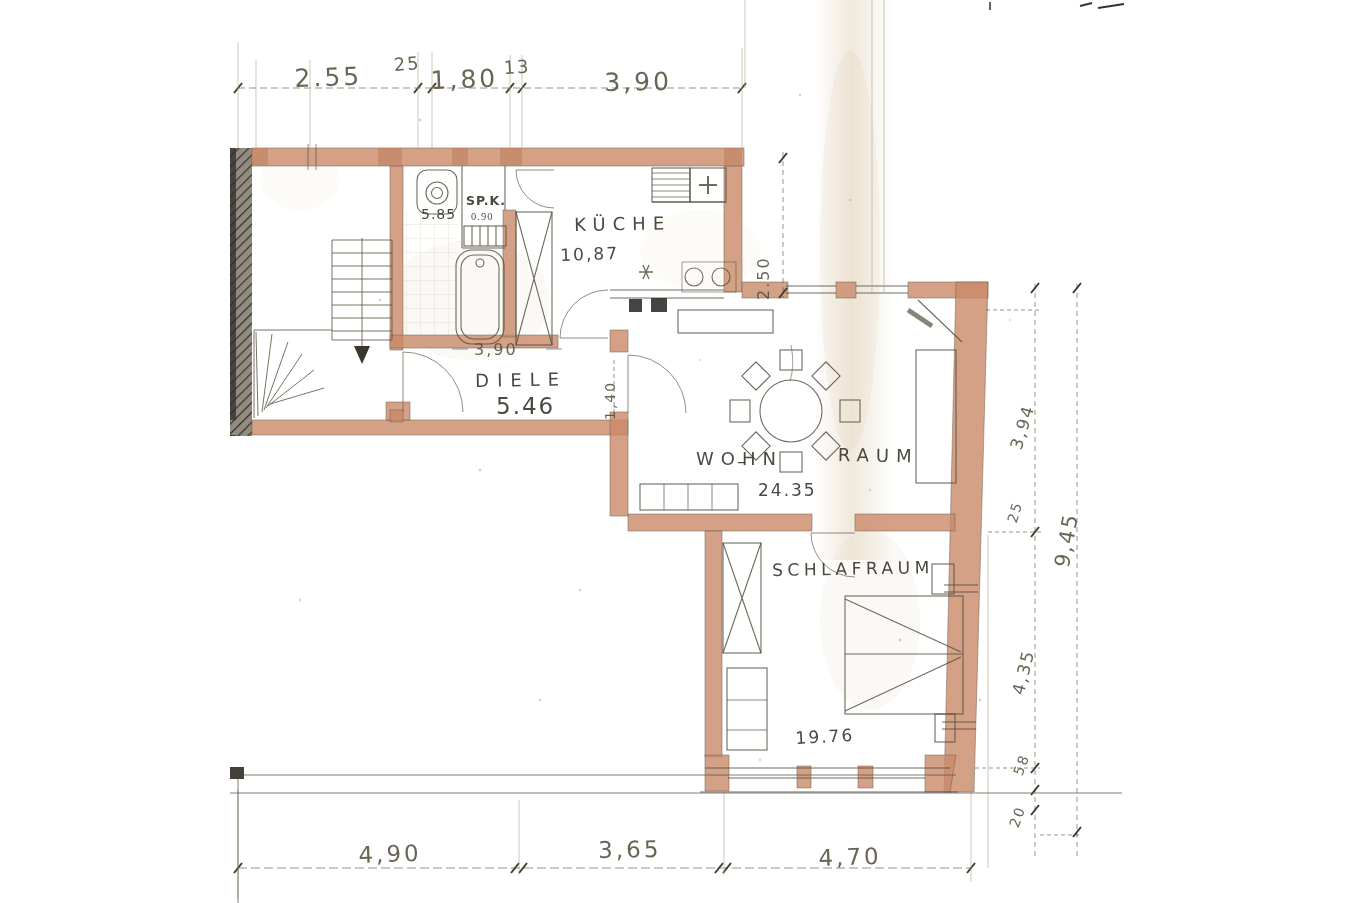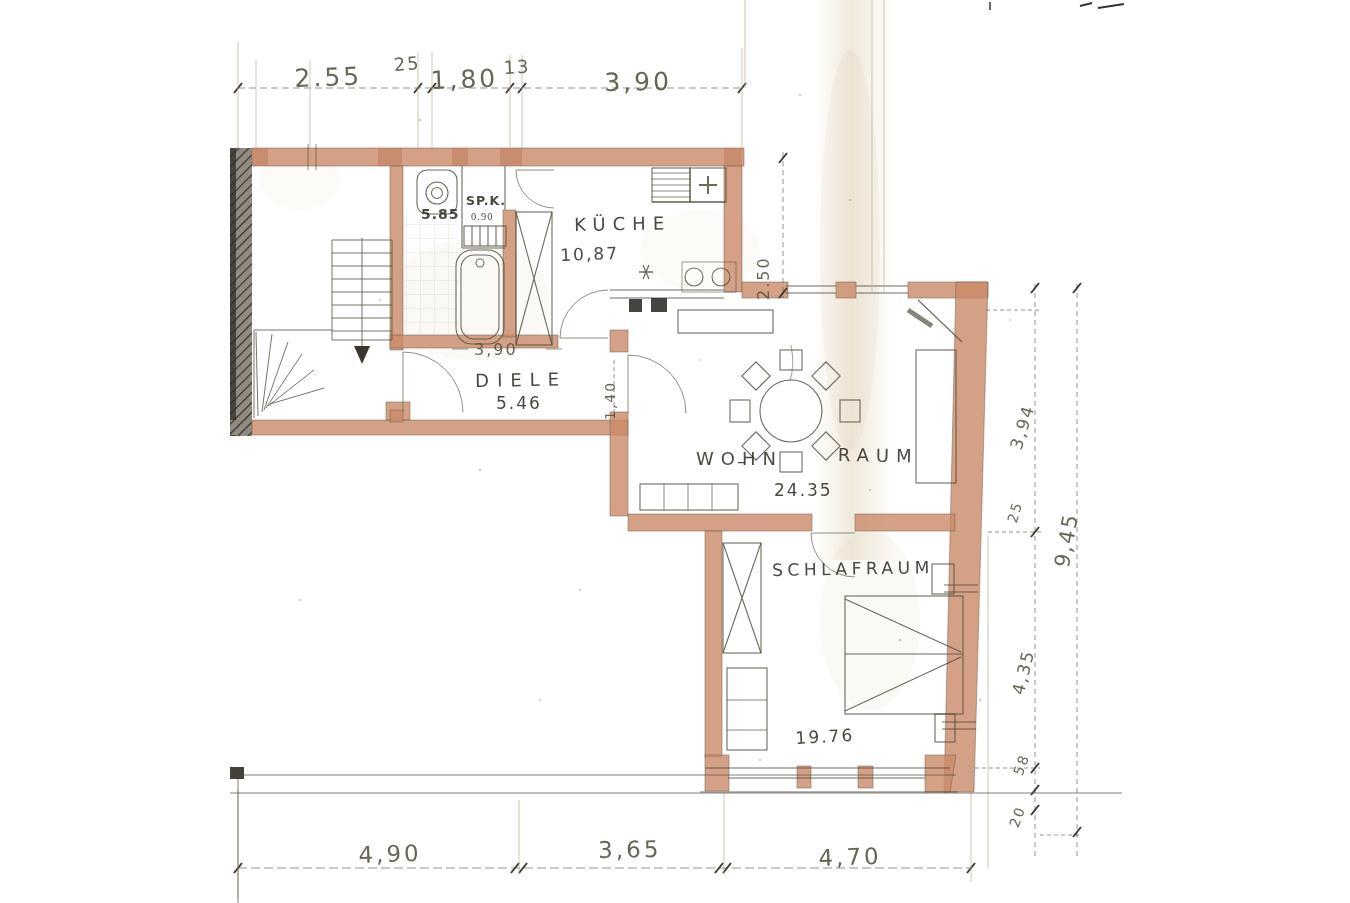--- a/index.html
+++ b/index.html
@@ -242,38 +242,38 @@
     <path d="M990,2 V10" stroke-width="1.5"></path>
   </g>
 </svg>
 
 <div class="lbl pencil" style="left:294px;top:64px;font-size:25px;letter-spacing:3px;transform:rotate(-2deg);">2.55</div>
 <div class="lbl pencil" style="left:393px;top:54px;font-size:18px;transform:rotate(-4deg);">25</div>
 <div class="lbl pencil" style="left:430px;top:66px;font-size:25px;letter-spacing:3px;transform:rotate(-2deg);">1,80</div>
 <div class="lbl pencil" style="left:503px;top:57px;font-size:18px;transform:rotate(-3deg);">13</div>
 <div class="lbl pencil" style="left:604px;top:68px;font-size:25px;letter-spacing:3px;transform:rotate(-1deg);">3,90</div>
 
-<div class="lbl ink" style="left:421px;top:206px;font-size:14px;letter-spacing:1px;font-weight:bold;">5.85</div>
+<div class="lbl ink" style="left:421px;top:206px;font-size:14px;letter-spacing:1px;">5.85</div>
 <div class="lbl ink" style="left:466px;top:193px;font-size:12.5px;letter-spacing:1px;font-weight:bold;">SP.K.</div>
 <div class="lbl ink" style="left:471px;top:211px;font-size:10.5px;letter-spacing:1px;font-family:Liberation Serif, serif;">0.90</div>
 
 <div class="lbl ink" style="left:574px;top:214px;font-size:18px;letter-spacing:7px;transform:rotate(-1deg);">KÜCHE</div>
 <div class="lbl ink" style="left:560px;top:245px;font-size:17px;transform:rotate(-2deg);">10,87</div>
 
 <div class="lbl pencil" style="left:474px;top:340px;font-size:16px;">3,90</div>
 <div class="lbl ink" style="left:475px;top:370px;font-size:18px;letter-spacing:8px;transform:rotate(-1deg);">DIELE</div>
-<div class="lbl ink" style="left:496px;top:393px;font-size:17px;">5.46</div>
+<div class="lbl ink" style="left:496px;top:393px;font-size:23px;">5.46</div>
 <div class="lbl pencil" style="left:602px;top:420px;font-size:14px;transform:rotate(-90deg);">1,40</div>
 
 <div class="lbl pencil" style="left:754px;top:300px;font-size:16px;letter-spacing:2px;transform:rotate(-90deg);">2.50</div>
 
 <div class="lbl ink" style="left:696px;top:448px;font-size:18px;letter-spacing:7px;">WOHN</div>
 <div class="lbl ink" style="left:737px;top:450px;font-size:18px;">–</div>
 <div class="lbl ink" style="left:838px;top:444px;font-size:18px;letter-spacing:7px;transform:rotate(1deg);">RAUM</div>
-<div class="lbl ink" style="left:758px;top:480px;font-size:17px;margin-left:16px;">24.35</div>
+<div class="lbl ink" style="left:758px;top:480px;font-size:17px;">24.35</div>
 
 <div class="lbl ink" style="left:772px;top:560px;font-size:17px;letter-spacing:4.5px;transform:rotate(-1deg);">SCHLAFRAUM</div>
 <div class="lbl ink" style="left:795px;top:728px;font-size:17px;transform:rotate(-3deg);">19.76</div>
 
 <div class="lbl pencil" style="left:1006px;top:446px;font-size:17px;transform:rotate(-73deg);">3,94</div>
 <div class="lbl pencil" style="left:1004px;top:520px;font-size:14px;transform:rotate(-73deg);">25</div>
 <div class="lbl pencil" style="left:1050px;top:565px;font-size:21px;letter-spacing:2px;transform:rotate(-80deg);">9,45</div>
 <div class="lbl pencil" style="left:1008px;top:692px;font-size:17px;transform:rotate(-76deg);">4,35</div>
 <div class="lbl pencil" style="left:1010px;top:772px;font-size:14px;transform:rotate(-70deg);">58</div>
 <div class="lbl pencil" style="left:1006px;top:824px;font-size:14px;transform:rotate(-70deg);">20</div>

